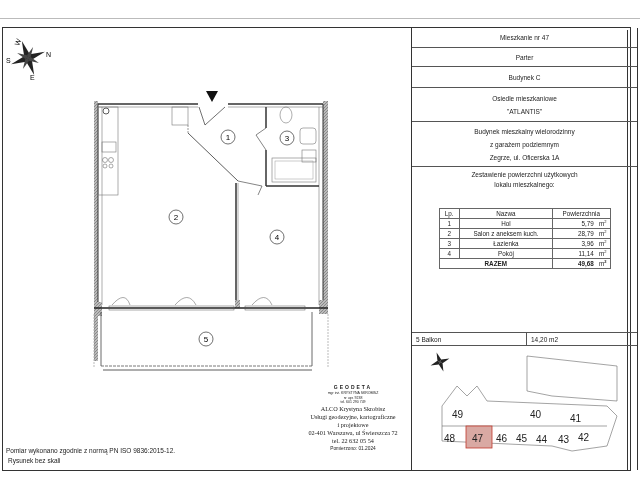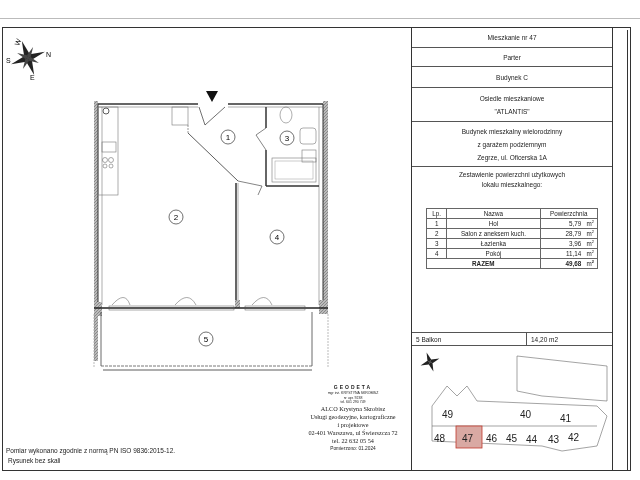--- a/index.html
+++ b/index.html
@@ -1,20 +1,20 @@
 <!DOCTYPE html>
 <html><head>
 <meta charset="utf-8">
 <style>
   html,body{margin:0;padding:0;background:#fff;}
   body{width:640px;height:480px;position:relative;overflow:hidden;font-family:"Liberation Sans",sans-serif;color:#222;}
   .topline{position:absolute;left:0;top:18px;width:640px;height:1px;background:#bbb;}
   .frame{position:absolute;left:2px;top:27px;width:629px;height:444px;border:1px solid #333;box-sizing:border-box;}
   .rightline{position:absolute;left:627px;top:30px;width:1px;height:440px;background:#333;}
-  .title-block{position:absolute;left:411px;top:28px;width:202px;height:442px;border-left:1px solid #333;border-right:1px solid #333;box-sizing:border-box;font-size:6.5px;text-align:center;}
+  .title-block{position:absolute;left:411px;top:28px;width:227px;height:442px;border-left:1px solid #333;border-right:1px solid #333;box-sizing:border-box;font-size:6.5px;text-align:center;}
   .tb-row{border-bottom:1px solid #555;display:flex;flex-direction:column;justify-content:center;align-items:center;}
   .tb-row span{display:block;line-height:13px;}
   .area-table{border-collapse:collapse;margin:8px auto 0 auto;width:172px;font-size:6.3px;}
   .area-table td,.area-table th{border:1px solid #666;padding:0 3px;height:9px;font-weight:normal;}
   .area-table td.num{text-align:right;}
   .area-table tr.sum td{font-weight:bold;}
   sup{font-size:4px;}
   .balcony-row{display:flex;border-top:1px solid #555;border-bottom:1px solid #555;height:12px;font-size:6.5px;align-items:center;text-align:left;}
   .balcony-row .b1{width:110px;padding-left:4px;border-right:1px solid #555;height:100%;display:flex;align-items:center;}
   .balcony-row .b2{padding-left:4px;}

